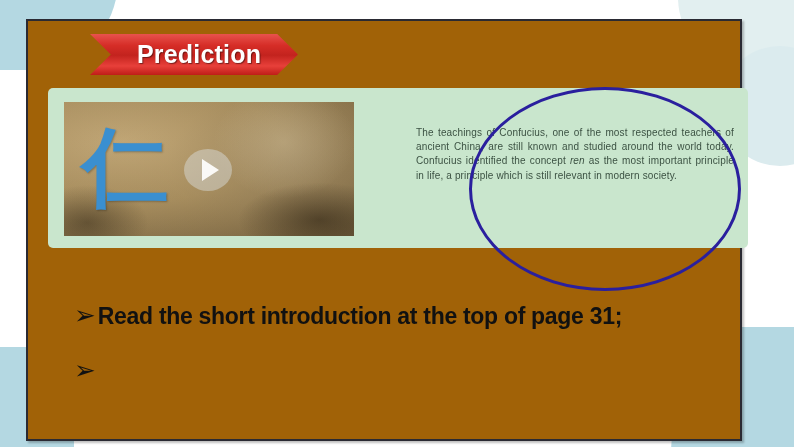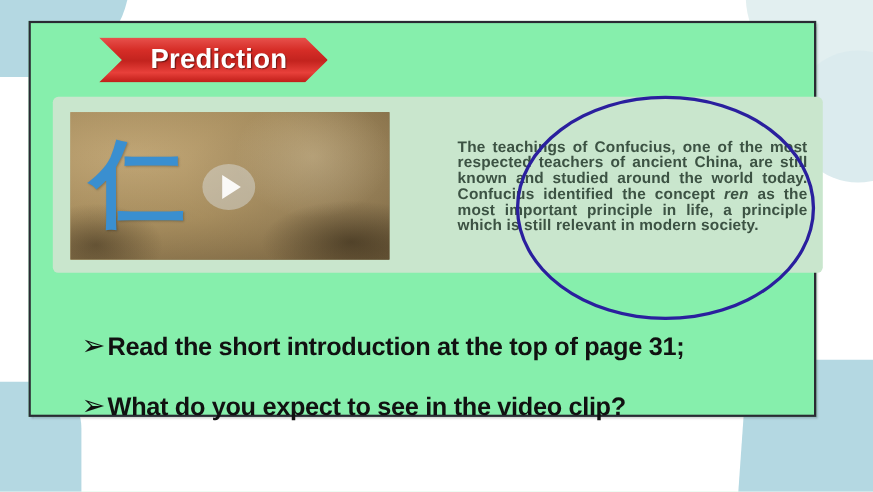--- a/index.html
+++ b/index.html
@@ -66,22 +66,22 @@
     border-radius: 44px 0 0 0;
     transform: skewX(-4deg);
   }
 
   
   #slide-card {
     position: absolute;
     left: 26px;
     top: 19px;
     width: 716px;
-    height: 360px;
-    background: #86efac;
+    height: 422px;
+    background: #a16207;
     border: 2px solid #2a2a33;
     box-sizing: border-box;
     box-shadow: 2px 2px 2px rgba(0,0,0,0.25);
   }
 
   
   #prediction-banner {
     position: absolute;
     left: 62px;
     top: 13px;
@@ -186,27 +186,26 @@
     font-weight: bold;
     color: #1f2b23;
     font-family: "Liberation Sans", sans-serif;
     letter-spacing: -0.2px;
     margin: 0 0 14px 0;
   }
   #confucius-heading em {
     font-style: italic;
   }
   #confucius-paragraph {
-    font-size: 14px;
+    font-size: 10px;
     line-height: 14.2px;
     color: #3c5243;
     text-align: justify;
     margin: 0;
     letter-spacing: 0.15px;
-    font-weight: bold;
   }
   #confucius-paragraph i {
     font-style: italic;
   }
 
   
   #annotation-ellipse {
     position: absolute;
     left: 441px;
     top: 66px;
@@ -279,17 +278,16 @@
 
   <div id="annotation-ellipse"></div>
 
   <div id="bullet-list">
     <div class="bullet-row">
       <span class="bullet-marker">➢</span>
       <span class="bullet-text">Read the short introduction at the top of page 31;</span>
     </div>
     <div class="bullet-row">
       <span class="bullet-marker">➢</span>
-      <span class="bullet-text">What do you expect to see in the video clip?</span>
     </div>
   </div>
 
 </div>
 
 </body></html>

